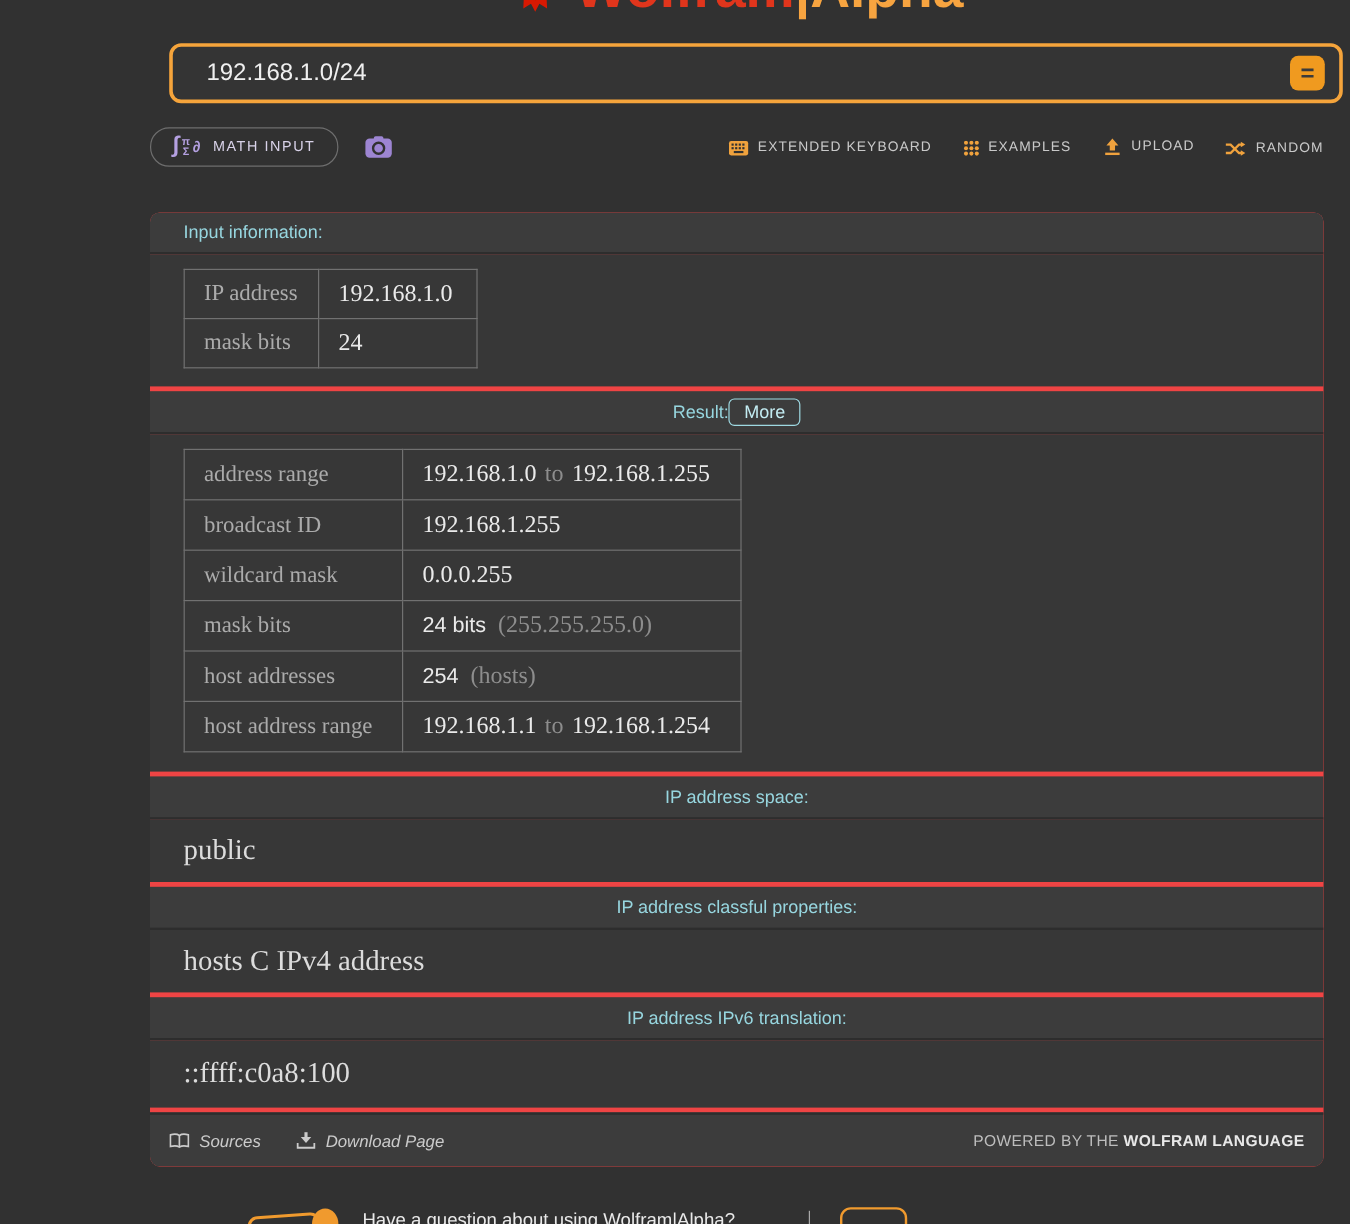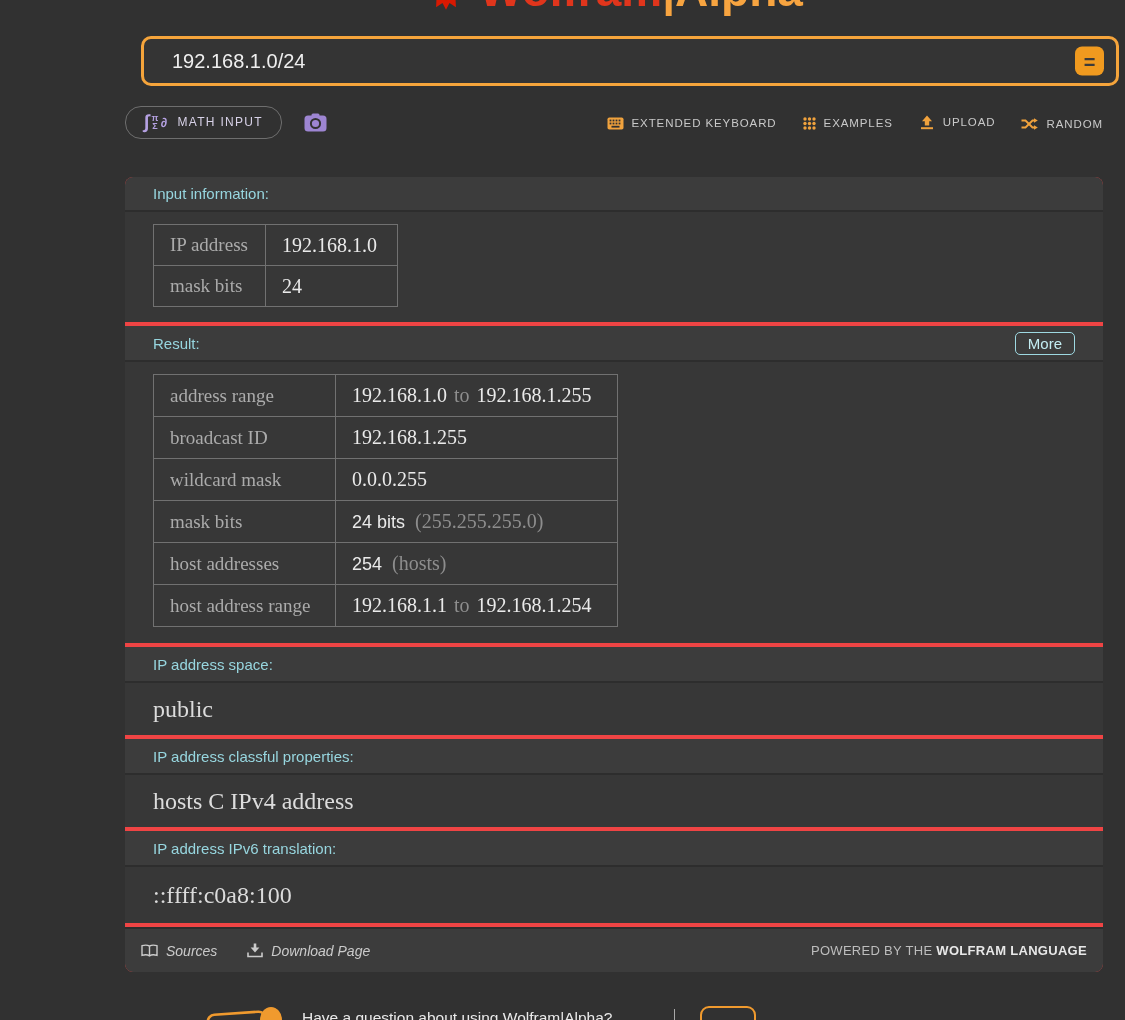--- a/index.html
+++ b/index.html
@@ -71,21 +71,21 @@
     background:#ef4444; border-radius:8px; overflow:hidden;
   }
   .pod { margin-bottom:4px; }
   .pod-header {
     background:#3c3c3c; border-bottom:2px solid #2d2d2d;
     color:#97d6df; font-size:15px;
     display:flex; align-items:center; justify-content:space-between;
     padding:0 28px;
   }
   .pod-body { background:#373737; }
-  .h35 { height:35px; } .h36 { height:36px; }
+  .h35 { height:35px; } .h36 { height:36px;justify-content:center; }
 
   .more-btn {
     background:transparent; border:1.5px solid #9ed9e2; border-radius:5px;
     color:#c3ecf2; font-size:15px; padding:2px 12px; cursor:pointer;
     font-family:"Liberation Sans", sans-serif;
   }
 
   table.wa {
     border-collapse:collapse; table-layout:fixed;
     font-family:"Liberation Serif", serif;

